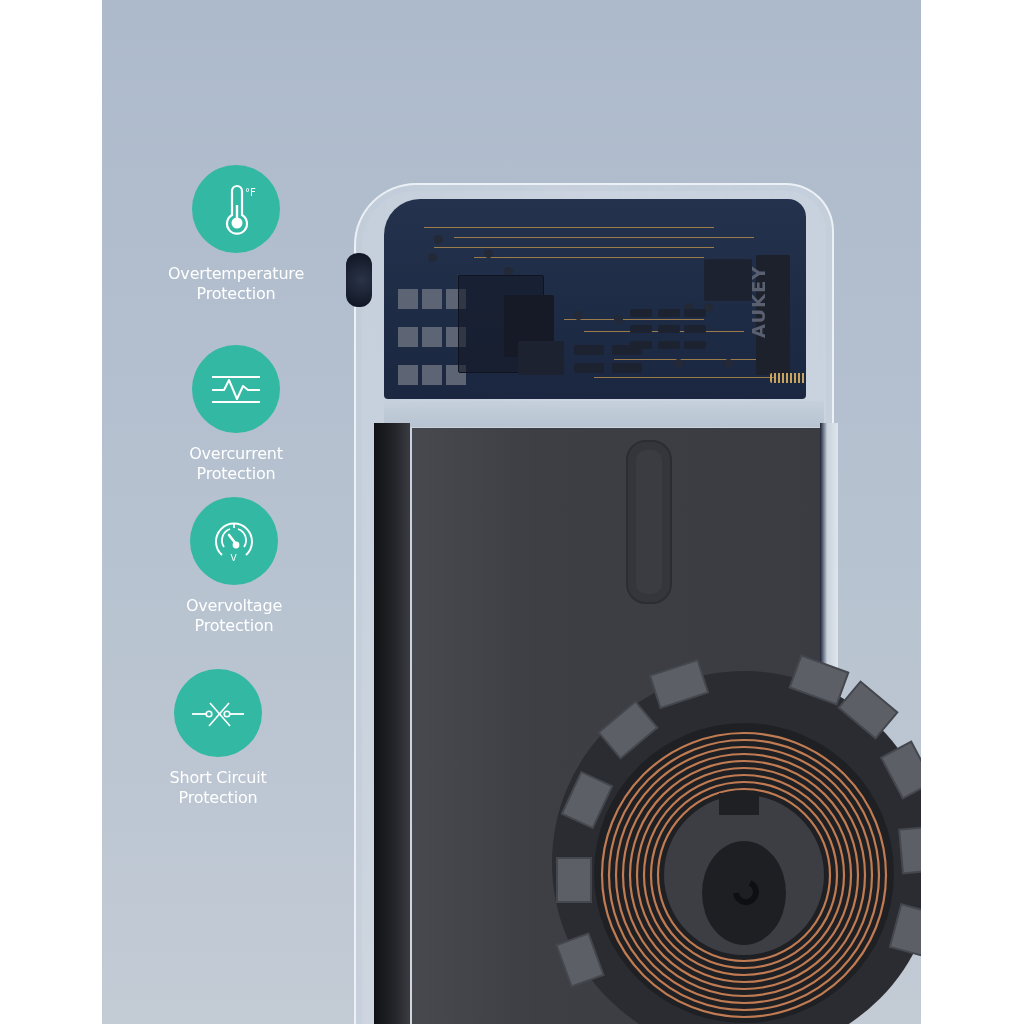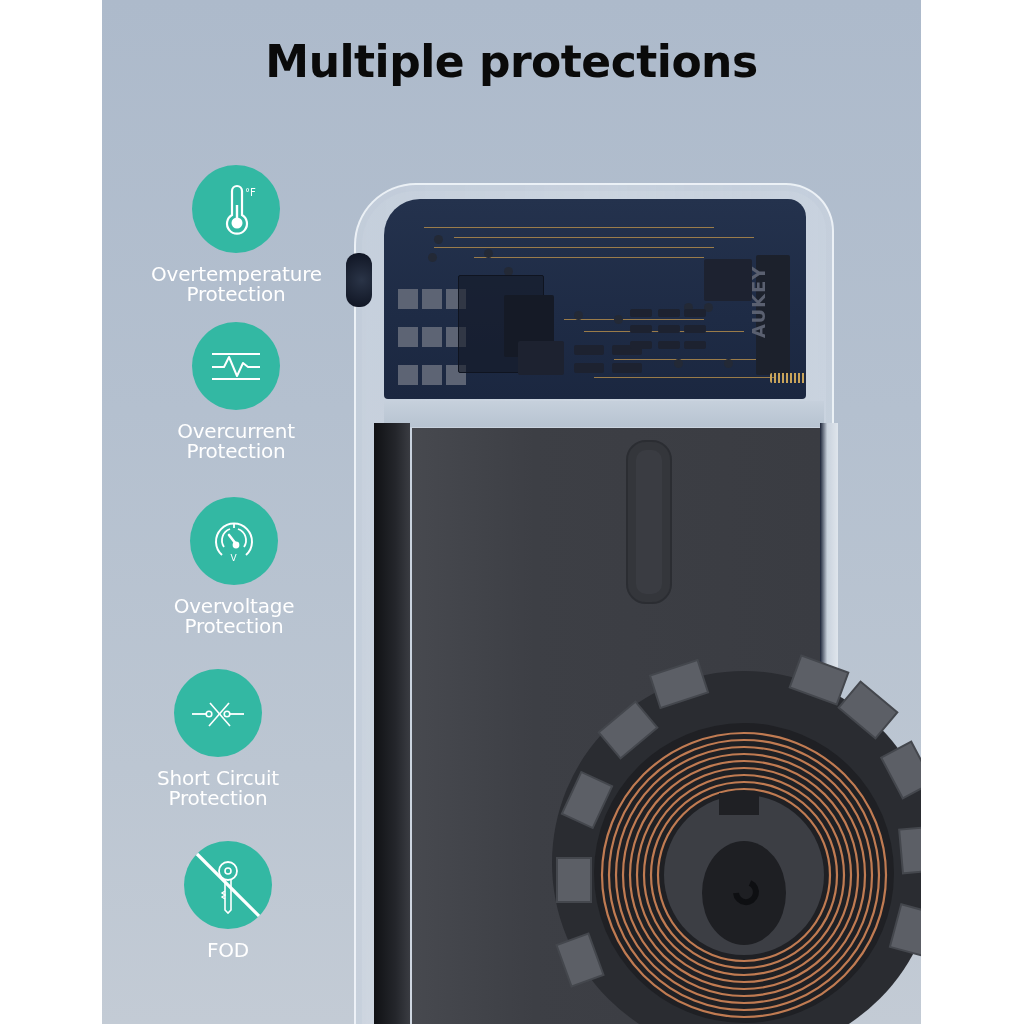--- a/index.html
+++ b/index.html
@@ -21,21 +21,21 @@
     }
     .feature {
       position: absolute; width: 170px; text-align: center;
     }
     .feature .circle {
       width: 88px; height: 88px; border-radius: 50%;
       margin: 0 auto; position: relative;
     }
     .feature .circle svg { position: absolute; left: 0; top: 0; width: 88px; height: 88px; }
     .feature .label {
-      margin-top: 11px; color: #ffffff; font-size: 20px; line-height: 20px;
+      margin-top: 11px; color: #ffffff; font-size: 16px; line-height: 20px;
       font-family: "DejaVu Sans", sans-serif; letter-spacing: -0.2px;
       white-space: pre-line;
     }
 
     
     .device {
       position: absolute; left: 252px; top: 183px; width: 484px; height: 900px;
     }
     .shell {
       position: absolute; left: 0; top: 0; width: 476px; height: 880px;
@@ -85,36 +85,35 @@
       box-shadow: inset 0 0 0 8px #34363b;
     }
     .coil-wrap {
       position: absolute; left: 190px; top: 460px; width: 400px; height: 400px;
     }
   </style>
 </head>
 <body>
 
 <div class="panel">
-  <div class="title">Multiple protections</div>
 
   <div class="feature" style="left:49px; top:165px;">
     <div class="circle" style="background:#33b8a3;">
       <svg viewBox="0 0 88 88">
         <path d="M40 26 a5 5 0 0 1 10 0 v24 a10 10 0 1 1 -10 0 z" fill="none" stroke="#fff" stroke-width="2.2"></path>
         <circle cx="45" cy="58" r="5.5" fill="#fff"></circle>
         <line x1="45" y1="40" x2="45" y2="56" stroke="#fff" stroke-width="2.4"></line>
         <text x="53" y="31" fill="#fff" font-size="10" font-family="DejaVu Sans, sans-serif">°F</text>
       </svg>
     </div>
     <div class="label">Overtemperature
 Protection</div>
   </div>
 
-  <div class="feature" style="left:49px; top:322px;">
+  <div class="feature" style="left:49px; top:345px;">
     <div class="circle" style="background:#33b8a3;">
       <svg viewBox="0 0 88 88">
         <line x1="20" y1="32" x2="68" y2="32" stroke="#fff" stroke-width="1.8"></line>
         <line x1="20" y1="57" x2="68" y2="57" stroke="#fff" stroke-width="1.8"></line>
         <polyline points="20,45 32,45 37,35 45,54 51,41 56,45 68,45" fill="none" stroke="#fff" stroke-width="2" stroke-linejoin="round"></polyline>
       </svg>
     </div>
     <div class="label">Overcurrent
 Protection</div>
   </div>
@@ -143,32 +142,20 @@
         <circle cx="53" cy="45" r="2.8" fill="none" stroke="#fff" stroke-width="1.6"></circle>
         <line x1="56" y1="45" x2="70" y2="45" stroke="#fff" stroke-width="1.8"></line>
         <line x1="36" y1="34" x2="56" y2="57" stroke="#fff" stroke-width="1.6"></line>
         <line x1="55" y1="34" x2="35" y2="57" stroke="#fff" stroke-width="1.6"></line>
       </svg>
     </div>
     <div class="label">Short Circuit
 Protection</div>
   </div>
 
-  <div class="feature" style="left:41px; top:841px;">
-    <div class="circle" style="background:#33b8a3; overflow:hidden;">
-      <svg viewBox="0 0 88 88">
-        <circle cx="44" cy="30" r="9" fill="none" stroke="#fff" stroke-width="1.8"></circle>
-        <circle cx="44" cy="30" r="3" fill="none" stroke="#fff" stroke-width="1.6"></circle>
-        <path d="M41 39 v30 l3 3 l3 -3 v-30" fill="none" stroke="#fff" stroke-width="1.6"></path>
-        <path d="M41 50 l-3 2 l3 2 l-3 2 l3 2" fill="none" stroke="#fff" stroke-width="1.4"></path>
-        <line x1="4" y1="4" x2="84" y2="84" stroke="#fff" stroke-width="3.2"></line>
-      </svg>
-    </div>
-    <div class="label">FOD</div>
-  </div>
 
   <div class="device">
     <div class="shell"></div>
     <div class="knob"></div>
 
     <div class="pcb">
 
       <div class="trace" style="left:40px; top:28px; width:290px;"></div>
       <div class="trace" style="left:70px; top:38px; width:300px;"></div>
       <div class="trace" style="left:50px; top:48px; width:280px;"></div>

